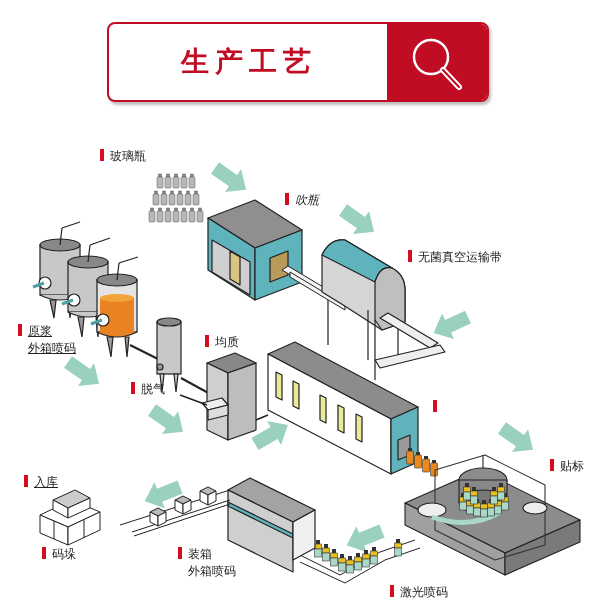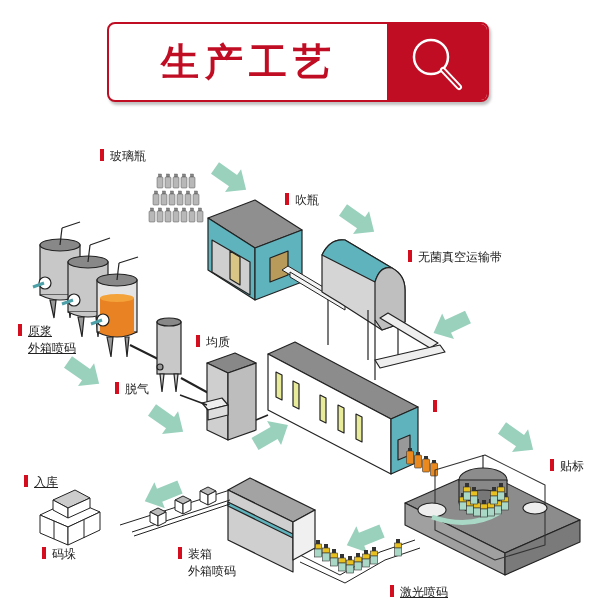--- a/index.html
+++ b/index.html
@@ -3,21 +3,21 @@
   <meta charset="utf-8">
   <style>
     html, body { margin: 0; padding: 0; background: #ffffff; }
     body { width: 600px; height: 607px; position: relative; overflow: hidden;
            font-family: "DejaVu Sans", "Liberation Sans", sans-serif; }
     .header { position: absolute; left: 107px; top: 22px; width: 378px; height: 76px;
               border: 2px solid #c00d23; border-radius: 8px; background: #fff;
               box-shadow: 2px 3px 3px rgba(0,0,0,0.25); overflow: hidden; }
     .header-title { position: absolute; left: 0; top: 0; width: 280px; height: 76px;
                     line-height: 76px; text-align: center; color: #c00d23;
-                    font-size: 38px; font-weight: bold; letter-spacing: 6px; }
+                    font-size: 28px; font-weight: bold; letter-spacing: 6px; }
     .header-search { position: absolute; right: 0; top: 0; width: 100px; height: 76px;
                      background: #c00d23; }
     .header-search svg { position: absolute; left: 18px; top: 8px; }
     .label { position: absolute; font-size: 12px; color: #222; line-height: 17px; white-space: nowrap; }
     .label .bar { display: inline-block; width: 4px; height: 12px; background: #d40e1e;
                   vertical-align: -1px; margin-right: 6px; }
     .label .l2 { display: block; padding-left: 10px; }
     svg.scene { position: absolute; left: 0; top: 0; }
   </style>
 </head>
@@ -269,23 +269,23 @@
     <polygon points="68,508 90,498 90,508 68,518" fill="#fff"></polygon>
     <line x1="54" y1="521" x2="54" y2="539"></line>
       <line x1="84" y1="520" x2="84" y2="538"></line>
   </g>
 
   <line x1="180" y1="395" x2="207" y2="405" stroke="#222" stroke-width="1.5"></line>
   <line x1="256" y1="420" x2="268" y2="415" stroke="#222" stroke-width="1.5"></line>
 </svg>
 
 <div class="label" style="left:100px;top:148px;"><span class="bar"></span><span>玻璃瓶</span></div>
-<div class="label" style="left:285px;top:192px;"><span class="bar"></span><span>吹瓶</span></div>
+<div class="label" style="left:285px;top:192px;font-style:italic;"><span class="bar"></span><span>吹瓶</span></div>
 <div class="label" style="left:408px;top:249px;text-align:center;"><span class="bar"></span><span>无菌真空运输带</span></div>
 <div class="label" style="left:18px;top:323px;text-decoration:underline;"><span class="bar"></span><span>原浆</span><span class="l2">外箱喷码</span></div>
-<div class="label" style="left:196px;top:334px;font-family:Liberation Serif, serif;"><span class="bar"></span><span>均质</span></div>
-<div class="label" style="left:115px;top:381px;"><span class="bar"></span><span>脱气</span></div>
+<div class="label" style="left:205px;top:334px;font-family:Liberation Serif, serif;"><span class="bar"></span><span>均质</span></div>
+<div class="label" style="left:131px;top:381px;"><span class="bar"></span><span>脱气</span></div>
 <div class="label" style="left:433px;top:399px;"><span class="bar"></span></div>
 <div class="label" style="left:550px;top:458px;"><span class="bar"></span><span>贴标</span></div>
 <div class="label" style="left:24px;top:474px;text-decoration:underline;"><span class="bar"></span><span>入库</span></div>
 <div class="label" style="left:42px;top:546px;"><span class="bar"></span><span>码垛</span></div>
 <div class="label" style="left:178px;top:546px;"><span class="bar"></span><span>装箱</span><span class="l2">外箱喷码</span></div>
-<div class="label" style="left:390px;top:584px;text-decoration:underline;"><span class="bar"></span><span>激光喷码</span></div>
+<div class="label" style="left:390px;top:584px;"><span class="bar"></span><span>激光喷码</span></div>
 
 </body></html>

